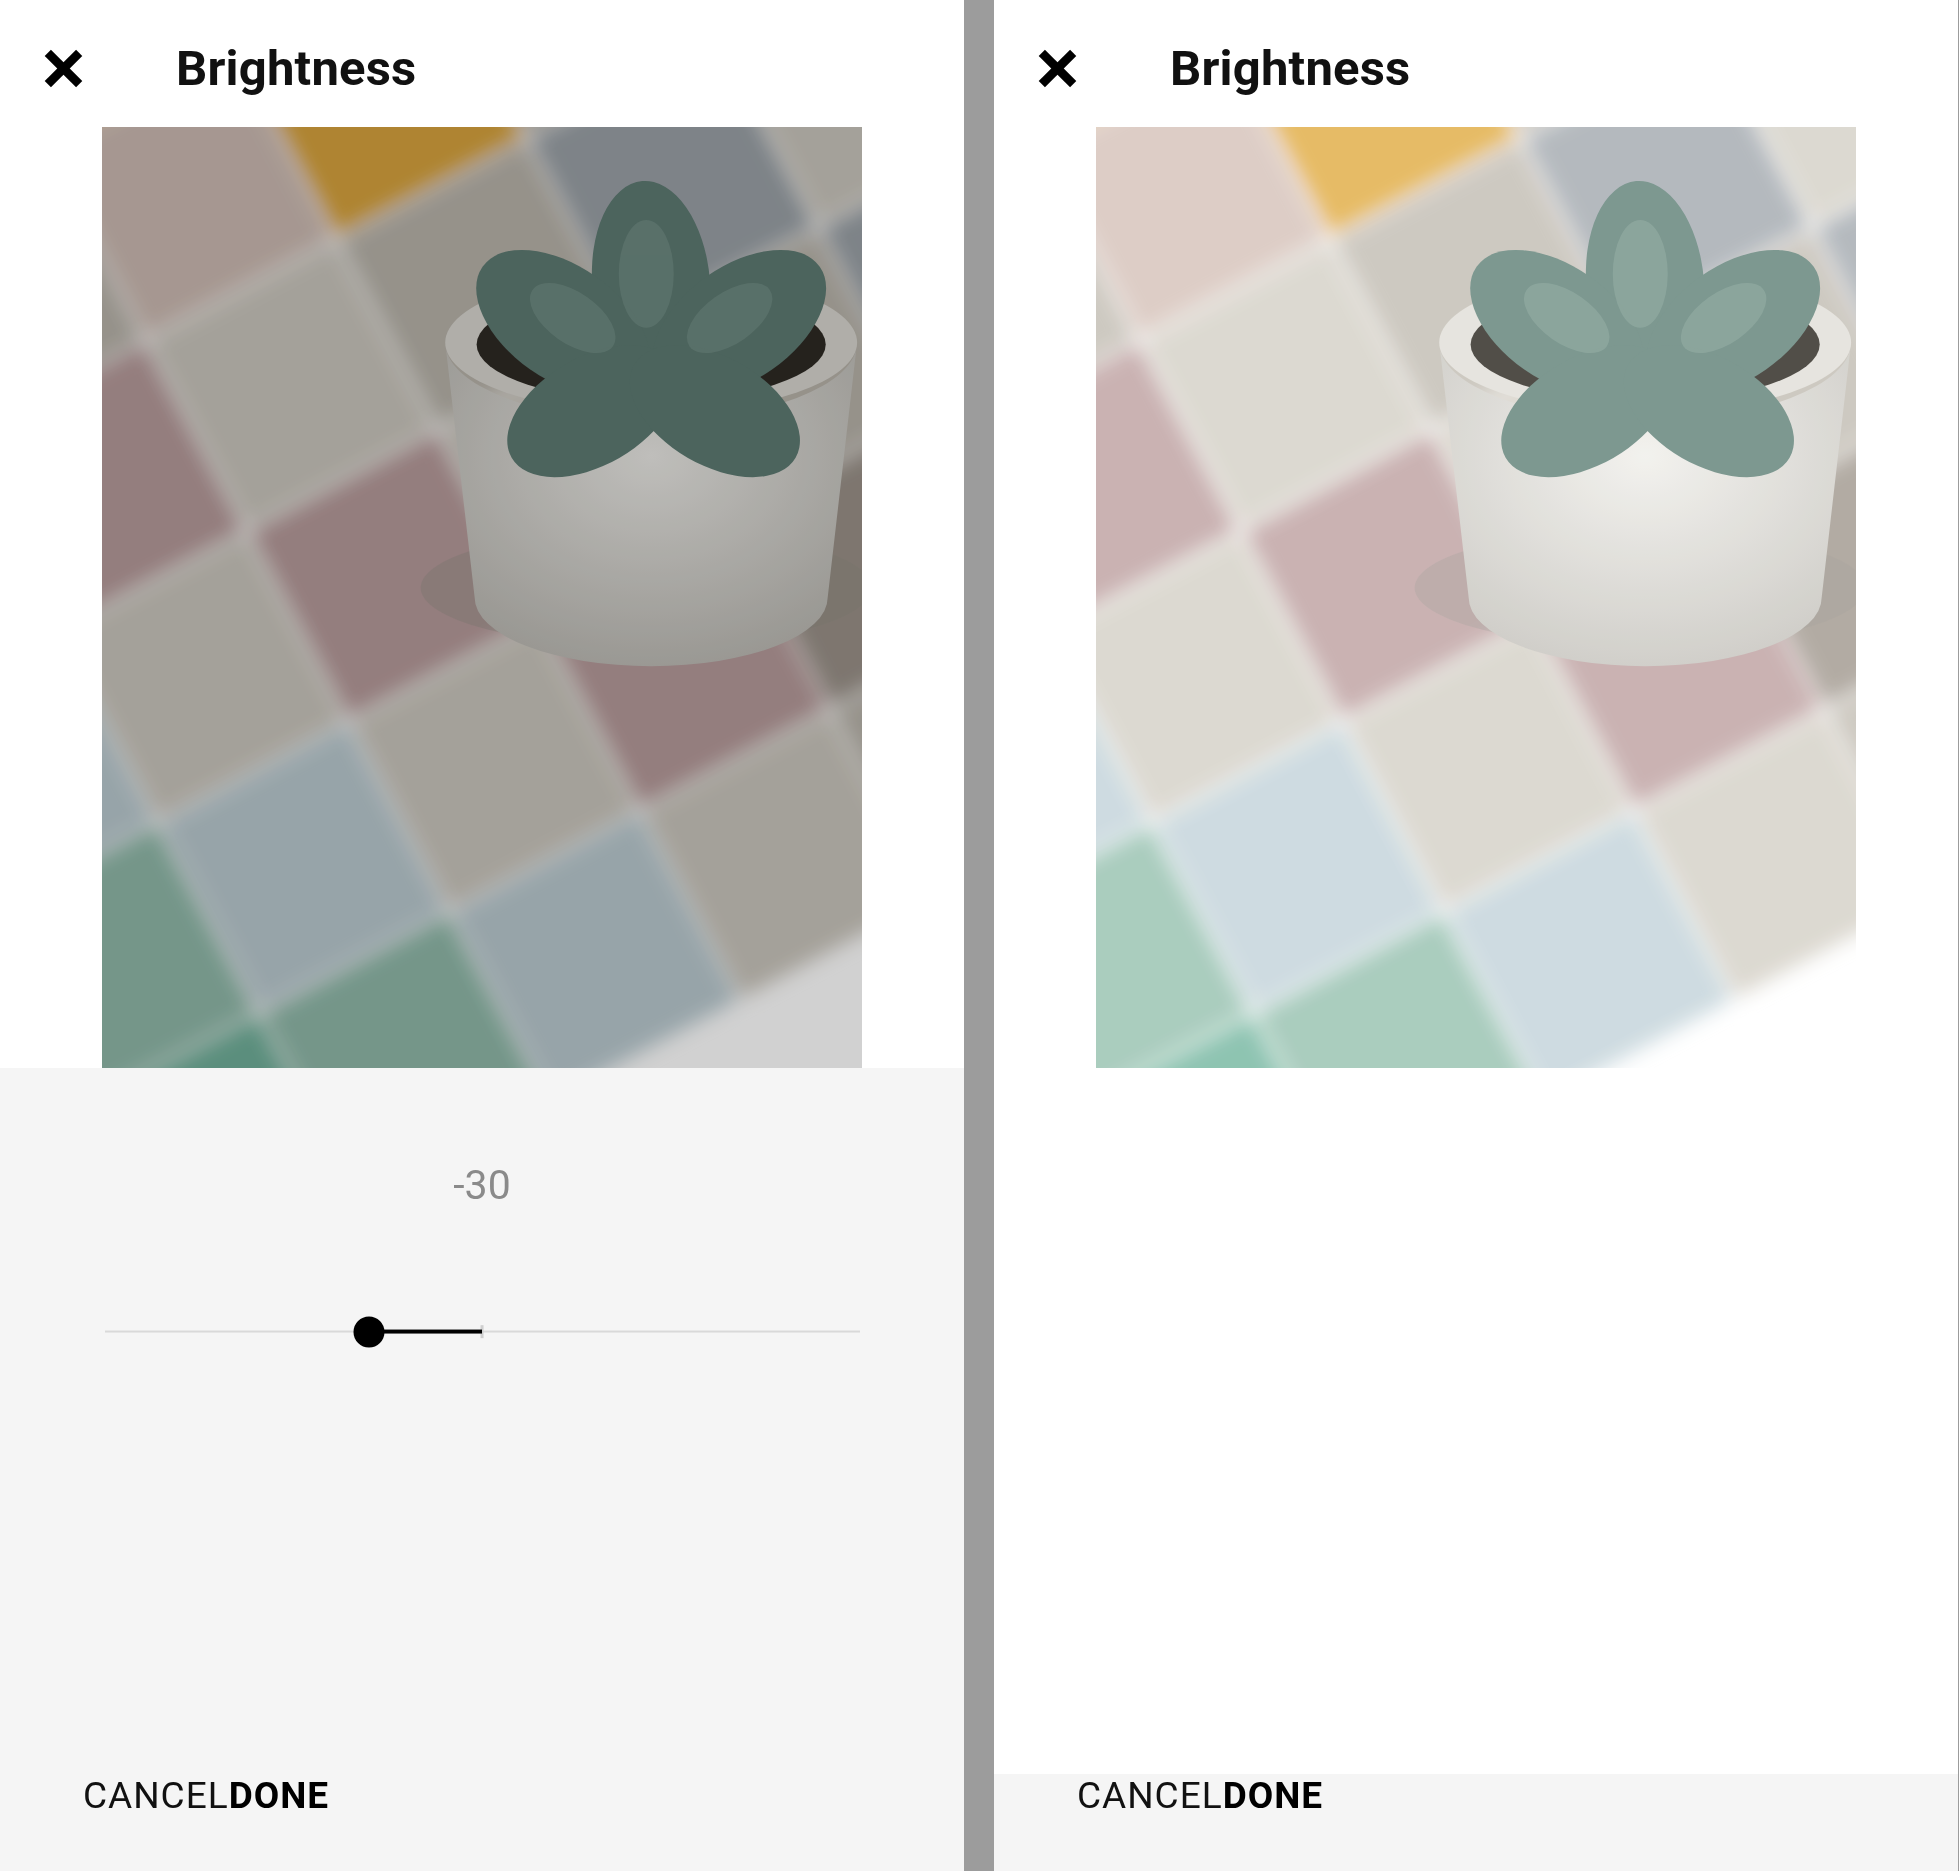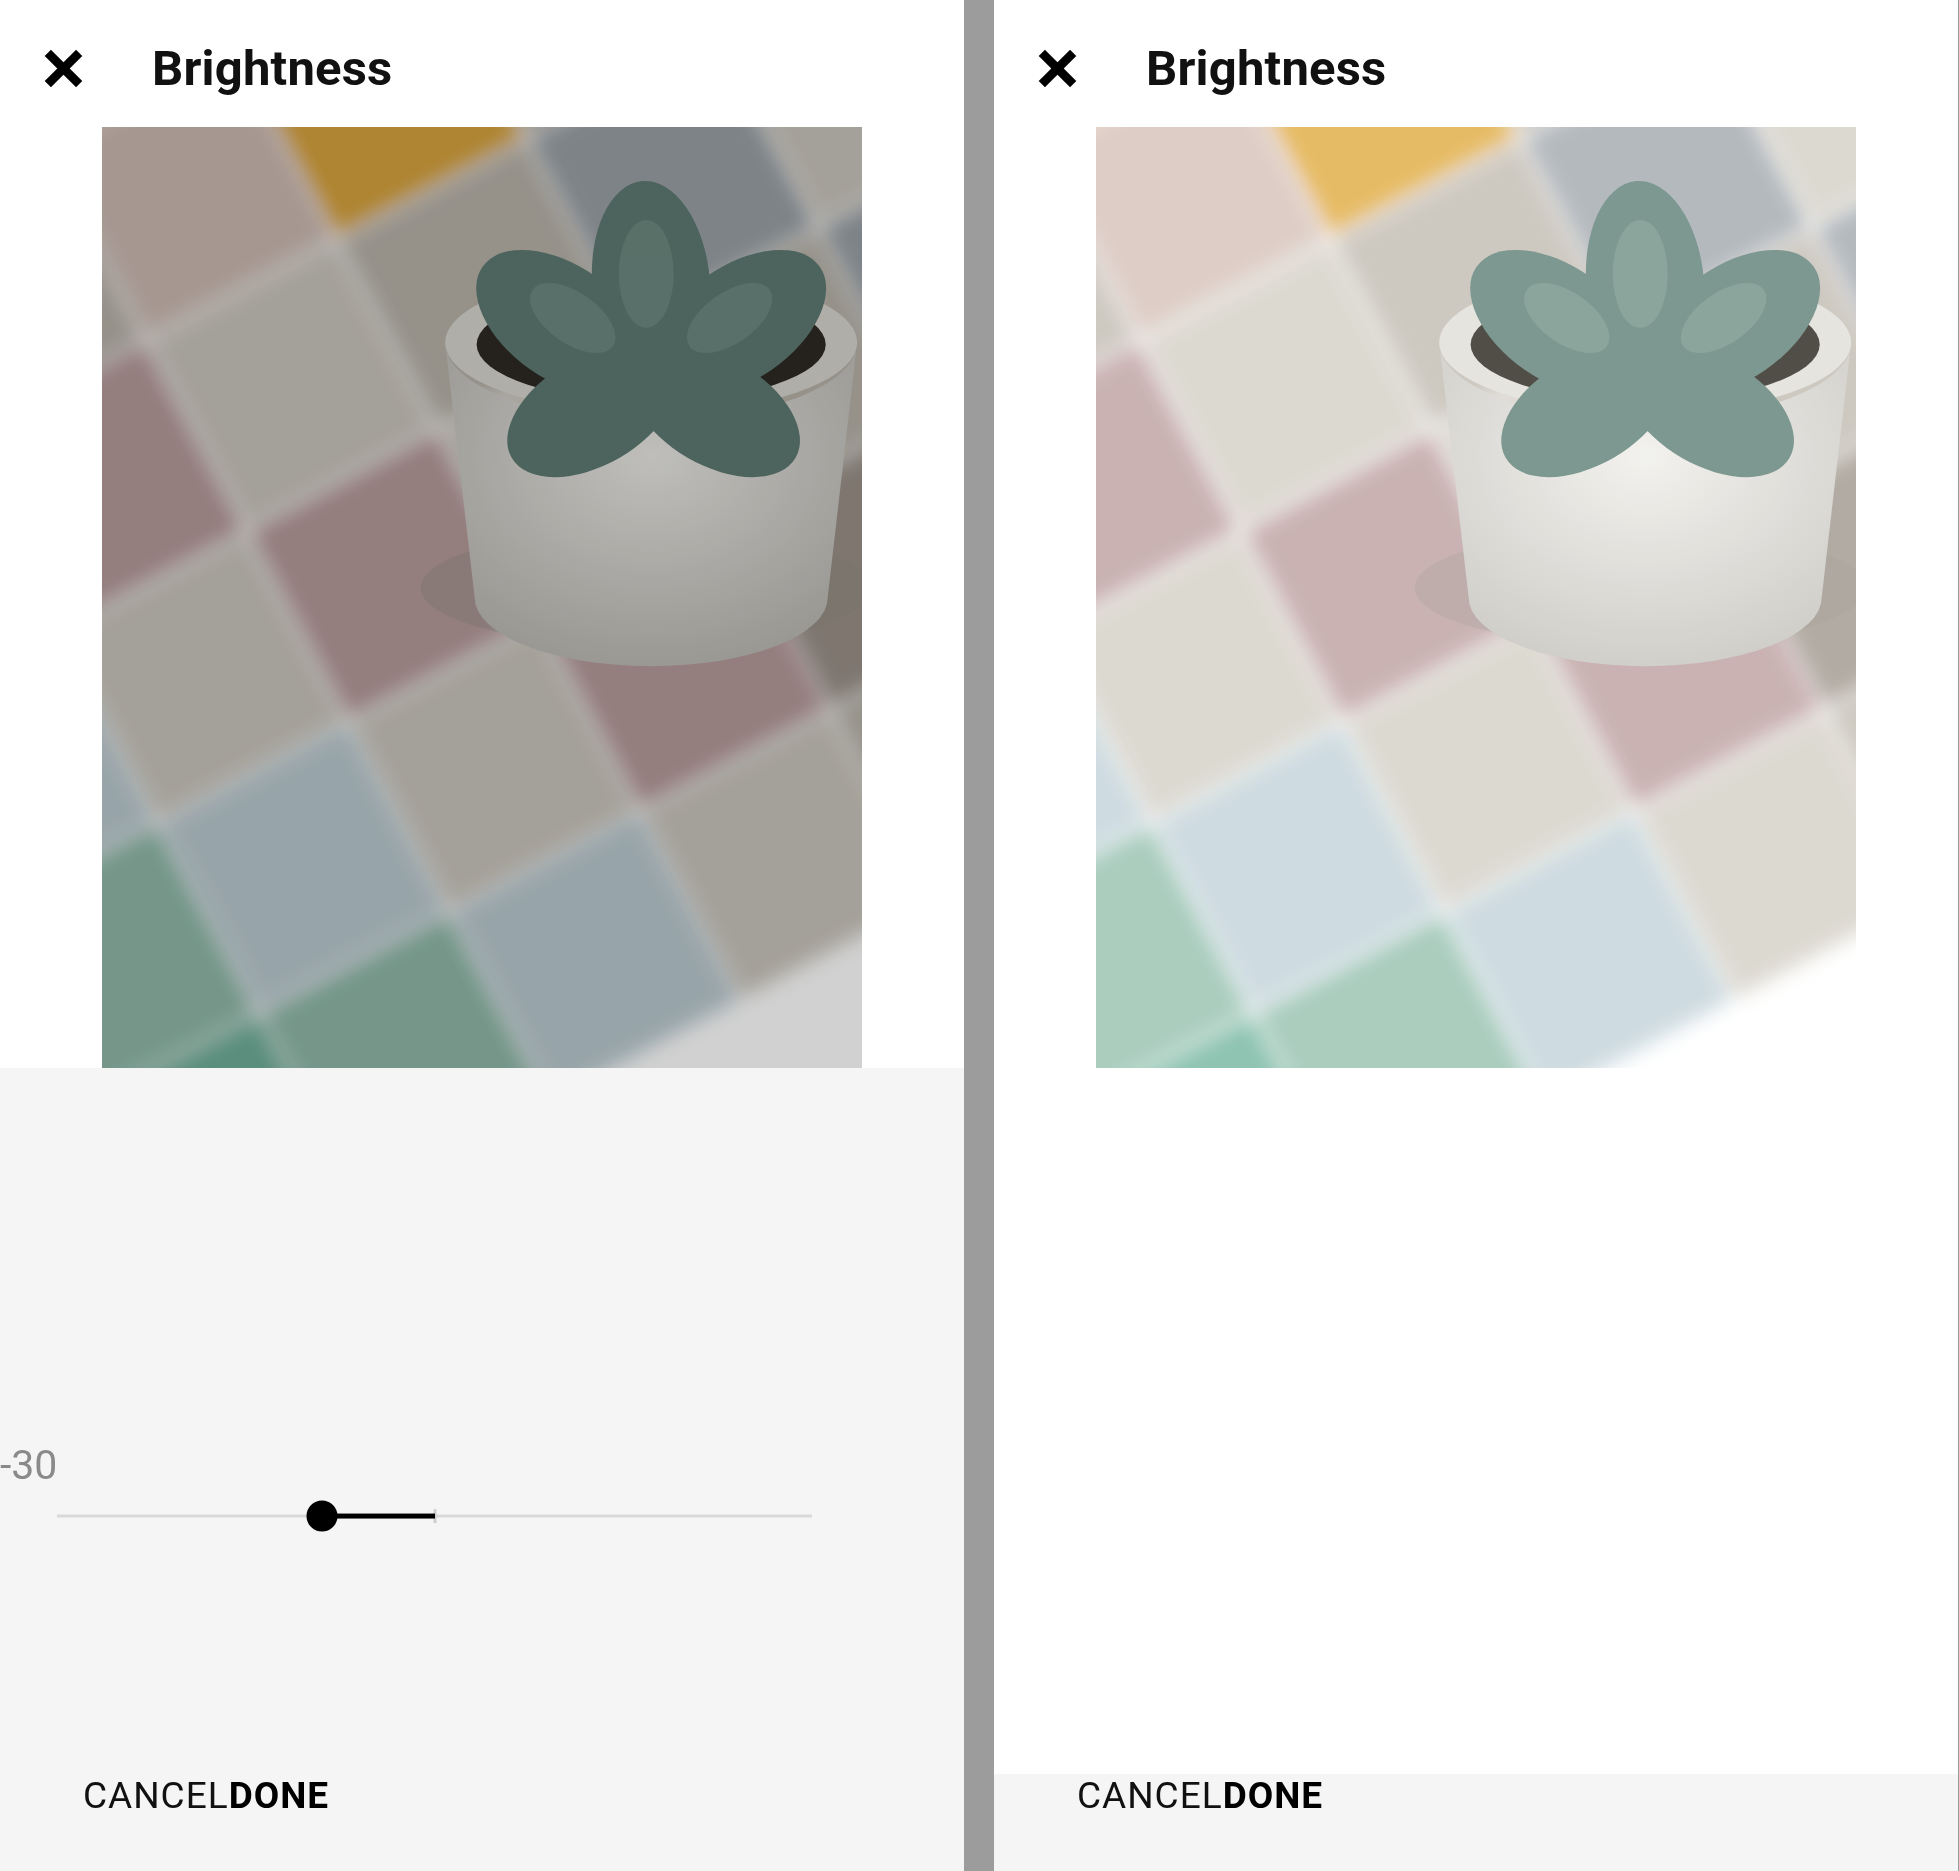--- a/index.html
+++ b/index.html
@@ -19,21 +19,21 @@
     position: relative;
   }
   .screen-left  { width: 964px; }
   .gap          { width: 30px; background:#9c9c9c; }
   .screen-right { width: 964px; }
 
   .header {
     display: flex;
     align-items: center;
     padding: 39px 34px 29px 34px;
-    gap: 59px;
+    gap: 83px;
     background:#fff;
   }
   .close-btn {
     width: 59px; height: 59px;
     display:flex; align-items:center; justify-content:center;
     cursor:pointer;
   }
   .close-btn svg { width: 47px; height: 47px; stroke:#000; stroke-width:4.5; }
   .title {
     font-size: 49px;
@@ -57,21 +57,21 @@
   .image-box svg { width:100%; height:100%; display:block; }
   .dim-overlay {
     position:absolute; inset:0;
     pointer-events:none;
   }
 
   .controls {
     flex:1;
     background:#f5f5f5;
     display:flex;
-    flex-direction:row;
+    flex-direction:column;
     align-items:center;
     padding-top: 93px;
   }
   .value-label {
     font-size: 41px;
     color:#8a8a8a;
     font-weight:400;
     margin-bottom: 103px;
   }
   .slider {

